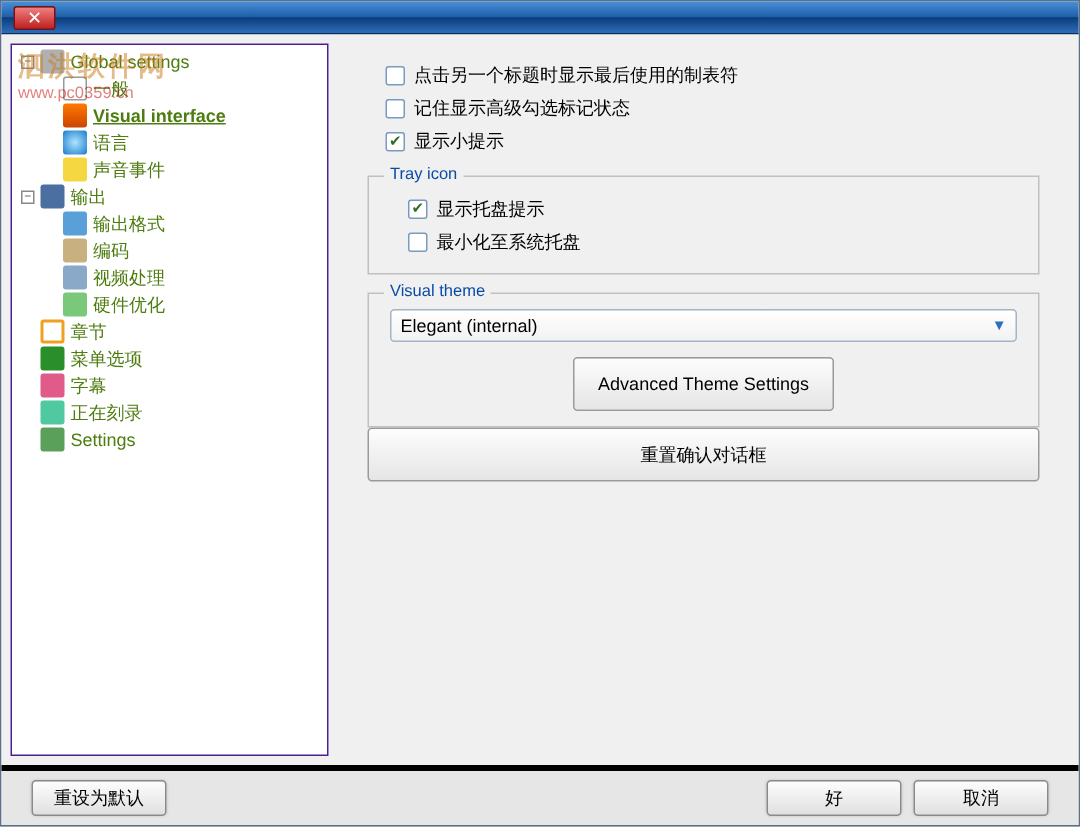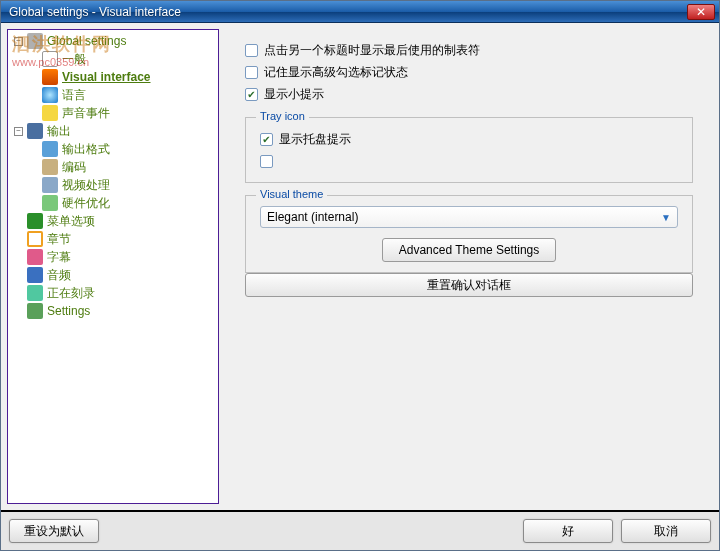--- a/index.html
+++ b/index.html
@@ -15,30 +15,30 @@
 .tree li.child { padding-left: 34px; }
 .tree li.selected a { font-weight: bold; text-decoration: underline; }
 .tree .exp { width: 9px; height: 9px; border: 1px solid #888; margin-right: 4px; display: inline-flex; align-items: center; justify-content: center; font-size: 8px; line-height: 0; color: #555; background: #fff; }
 .tree .noexp { width: 9px; margin-right: 4px; display: inline-block; }
 .tree .icon { width: 16px; height: 16px; margin-right: 4px; display: inline-flex; align-items: center; justify-content: center; border-radius: 2px; }
 .tree a { color: #4d7c0f; text-decoration: none; }
 .watermark { position: absolute; top: 2px; left: 4px; opacity: 0.5; pointer-events: none; }
 .watermark .wm1 { font-size: 18px; font-weight: bold; color: #ca7b1a; letter-spacing: 2px; }
 .watermark .wm2 { font-size: 11px; color: #c50000; }
 .content { flex: 1; background: #f0f0f0; padding: 10px 20px; overflow: auto; }
-.cb-row { display: flex; align-items: center; height: 22px; gap: 6px; }
+.cb-row { display: flex; align-items: center; height: 22px; gap: 6px; margin-left: 12px; }
 .cb { width: 13px; height: 13px; border: 1px solid #7a9ac0; background: #fff; display: inline-flex; align-items: center; justify-content: center; font-size: 10px; color: #2b6e2b; border-radius: 2px; }
 .fieldset { border: 1px solid #c0c0c0; border-radius: 0; margin-top: 12px; padding: 10px 14px; position: relative; }
 .fieldset .legend { position: absolute; top: -8px; left: 10px; background: #f0f0f0; padding: 0 4px; color: #0a4ba5; font-size: 11px; }
 .combo { width: 100%; height: 22px; background: linear-gradient(#fff,#f2f2f2); border: 1px solid #a5b5c8; border-radius: 3px; display: flex; align-items: center; padding: 0 6px; justify-content: space-between; }
 .combo .arrow { color: #2a6fc0; font-size: 10px; }
-.btn { height: 24px; background: linear-gradient(#fdfdfd,#e5e5e5); border: 1px solid #9a9a9a; border-radius: 3px; display: inline-flex; align-items: center; justify-content: center; padding: 0 16px; cursor: default; }
+.btn { height: 36px; background: linear-gradient(#fdfdfd,#e5e5e5); border: 1px solid #9a9a9a; border-radius: 3px; display: inline-flex; align-items: center; justify-content: center; padding: 0 16px; cursor: default; }
 .btn.wide { width: 100%; }
 .center { display: flex; justify-content: center; margin-top: 10px; }
-.footer { height: 40px; background: #e6e6e6; border-top: 2px solid #000000; display: flex; align-items: center; padding: 0 8px; gap: 8px; }
+.footer { height: 40px; background: #e6e6e6; border-top: 4px solid #000000; display: flex; align-items: center; padding: 0 20px; gap: 8px; }
 .footer .spacer { flex: 1; }
 .footbtn { height: 24px; min-width: 90px; background: linear-gradient(#fdfdfd,#e0e0e0); border: 1px solid #8a8a8a; border-radius: 3px; display: flex; align-items: center; justify-content: center; padding: 0 14px; box-shadow: 0 0 2px rgba(0,0,0,.15); }
 
 .ic-gear{background:#b0b0b0;border-radius:50%;}
 .ic-doc{background:#fff;border:1px solid #999;}
 .ic-vi{background:linear-gradient(#ff7a00,#c40);}
 .ic-globe{background:radial-gradient(#aee5ff,#1a7acc);border-radius:50%;}
 .ic-sound{background:#f5d742;}
 .ic-mon{background:#4a6fa0;border-radius:2px;}
 .ic-fmt{background:#5aa0d8;}
@@ -50,21 +50,20 @@
 .ic-sub{background:#e05a8a;}
 .ic-audio{background:#3a70c0;}
 .ic-burn{background:#50c8a0;border-radius:50%;}
 .ic-wm{background:#5aa05a;}
 </style>
 </head>
 <body>
 
 <div class="window">
   <div class="titlebar">
-    <span class="title">Global settings - Visual interface</span>
     <div class="closebtn">
       <span>✕</span>
     </div>
   </div>
 
   <div class="body">
 
     <div class="sidebar">
       <div class="watermark">
         <div class="wm1">泗洪软件网</div>
@@ -110,37 +109,32 @@
             <span class="icon ic-vid"></span>
             <a>视频处理</a>
           </li>
         <li class="child">
             <span class="icon ic-hw"></span>
             <a>硬件优化</a>
           </li>
 
         <li>
             <span class="noexp"></span>
+            <span class="icon ic-clock"></span>
+            <a>章节</a>
+          </li>
+        <li>
+            <span class="noexp"></span>
             <span class="icon ic-menu"></span>
             <a>菜单选项</a>
           </li>
         <li>
             <span class="noexp"></span>
-            <span class="icon ic-clock"></span>
-            <a>章节</a>
-          </li>
-        <li>
-            <span class="noexp"></span>
             <span class="icon ic-sub"></span>
             <a>字幕</a>
-          </li>
-        <li>
-            <span class="noexp"></span>
-            <span class="icon ic-audio"></span>
-            <a>音频</a>
           </li>
         <li>
             <span class="noexp"></span>
             <span class="icon ic-burn"></span>
             <a>正在刻录</a>
           </li>
         <li>
             <span class="noexp"></span>
             <span class="icon ic-wm"></span>
             <a>Settings</a>
@@ -163,20 +157,21 @@
         </div>
 
       <div class="fieldset">
         <span class="legend">Tray icon</span>
         <div class="cb-row">
             <span class="cb">✔</span>
             <span>显示托盘提示</span>
           </div>
         <div class="cb-row">
             <span class="cb"></span>
+            <span>最小化至系统托盘</span>
           </div>
       </div>
 
       <div class="fieldset">
         <span class="legend">Visual theme</span>
         <div class="combo">
           <span>Elegant (internal)</span>
           <span class="arrow">▼</span>
         </div>
         <div class="center">

